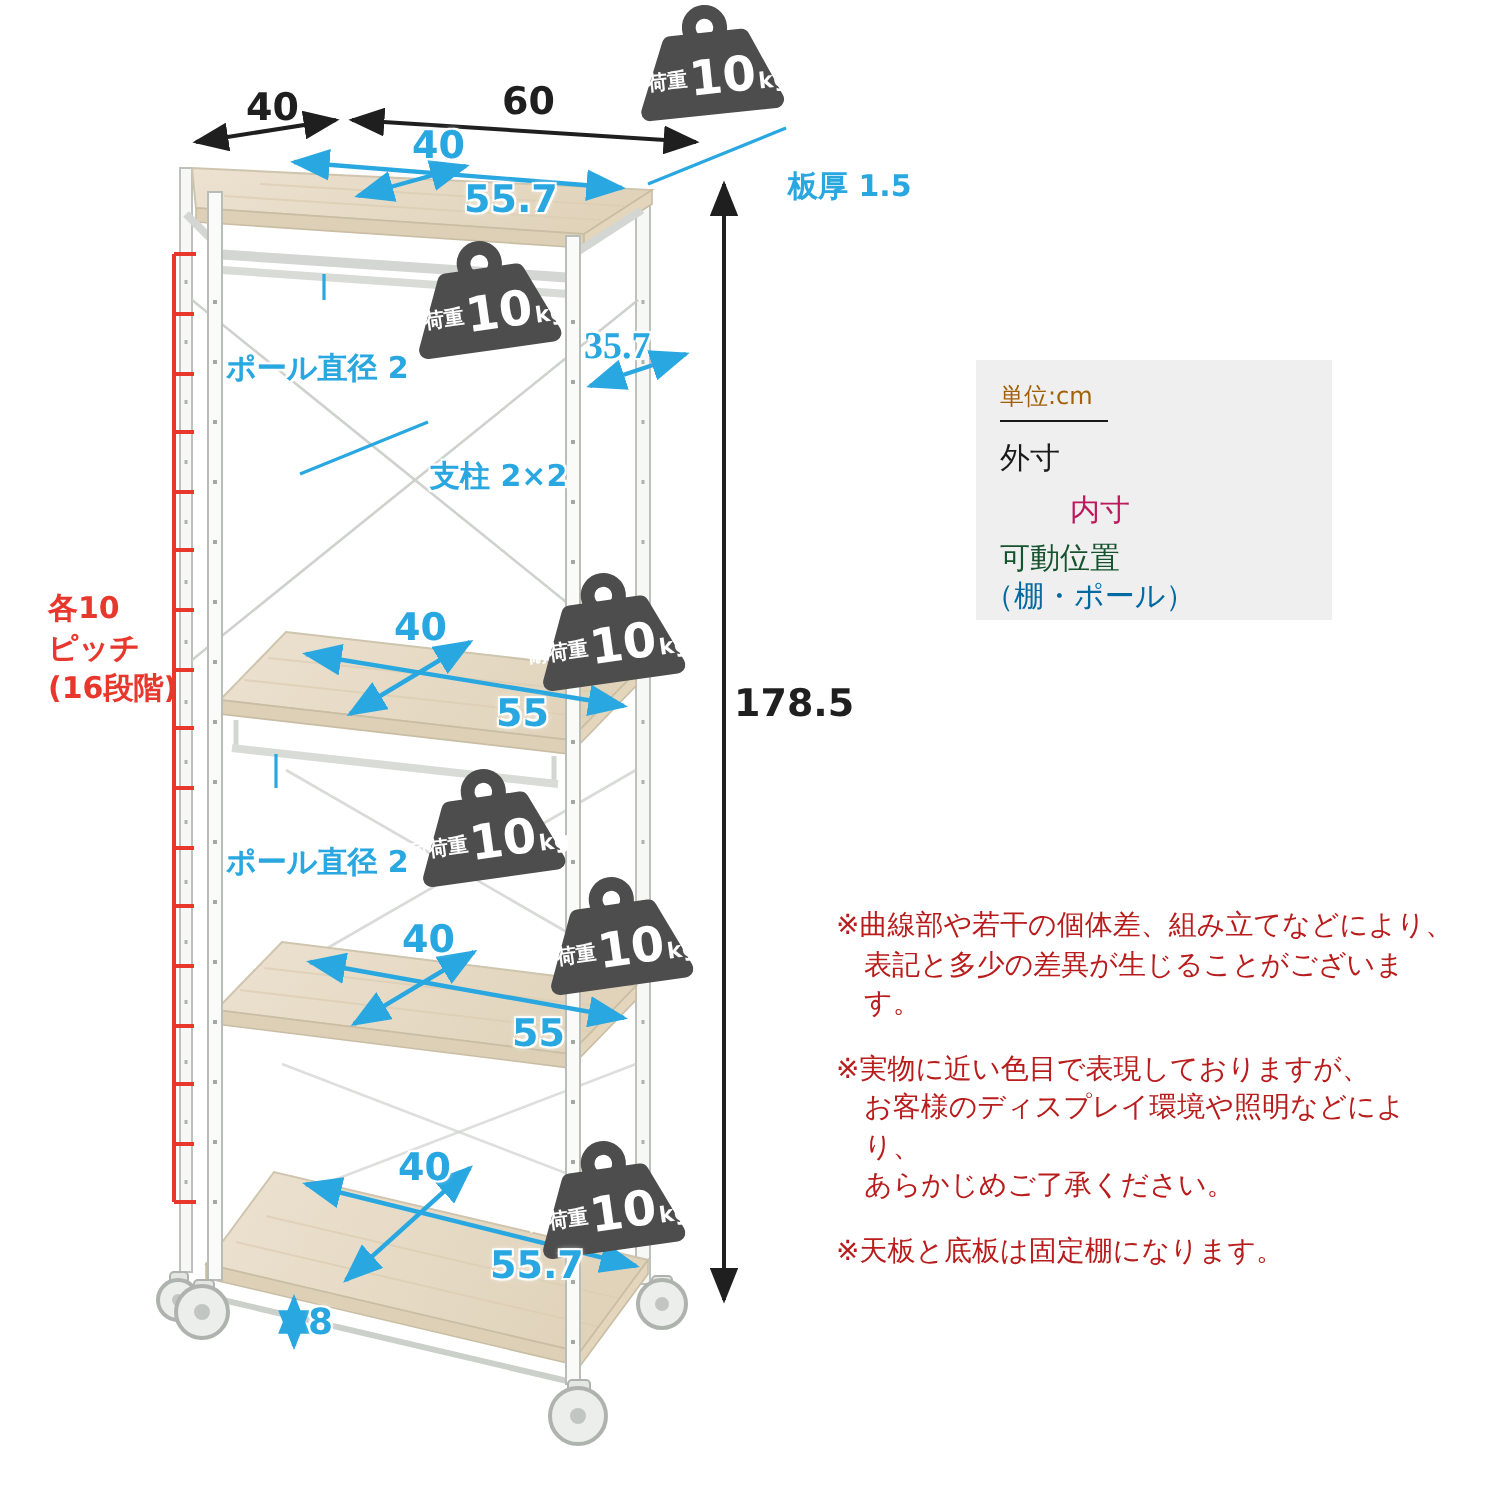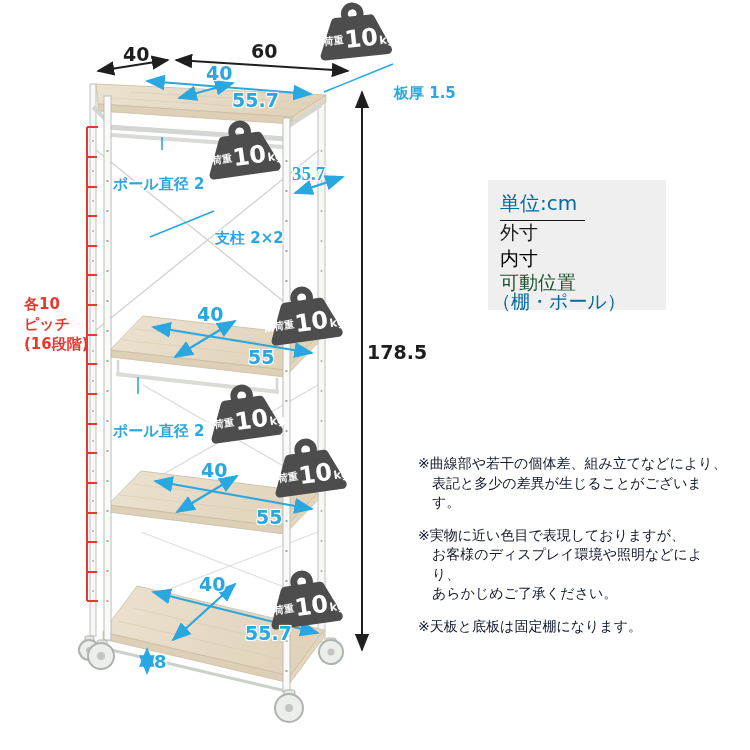--- a/index.html
+++ b/index.html
@@ -24,30 +24,30 @@
   .badge svg{position:absolute;left:0;top:0;width:90px;height:57px;}
   .badge-text{position:absolute;left:0;right:0;top:21px;height:32px;z-index:2;
               display:flex;align-items:center;justify-content:center;color:#fff;}
   .badge-text .bp{font-size:10px;font-weight:700;letter-spacing:0;}
   .badge-text .bv{font-size:24px;font-weight:700;line-height:24px;margin:0 0 0 1px;}
   .badge-text .bu{font-size:11px;font-weight:700;margin:8px 0 0 1px;}
 
   
   .legend{position:absolute;left:488px;top:180px;width:178px;height:130px;
           background:#efefef;z-index:2;}
-  .legend .unit{position:absolute;left:12px;top:10px;font-size:20px;color:#0369a1;
+  .legend .unit{position:absolute;left:12px;top:10px;font-size:12px;color:#a16207;
                 border-bottom:1.5px solid #1a1a1a;padding:0 8px 3px 0;}
-  .legend .row{position:absolute;left:12px;font-size:19px;}
+  .legend .row{position:absolute;left:12px;font-size:15px;}
   .legend .r1{top:40px;color:#1a1a1a;}
-  .legend .r2{top:66px;color:#000000;}
+  .legend .r2{top:66px;color:#be185d;margin-left:35px;}
   .legend .r3{top:90px;color:#14532d;}
   .legend .r4{top:109px;left:4px;color:#0369a1;}
 
   
-  .notes{position:absolute;left:418px;top:454px;width:312px;z-index:2;color:#0f172a;
+  .notes{position:absolute;left:418px;top:454px;width:312px;z-index:2;color:#b91c1c;
          font-size:14px;line-height:19.5px;}
   .note-block{margin-bottom:13px;}
   .note-line.cont{padding-left:14px;}
 </style>
 </head>
 <body>
 
 <div id="stage">
 
   <svg id="draw" width="750" height="750" viewBox="0 0 750 750">

